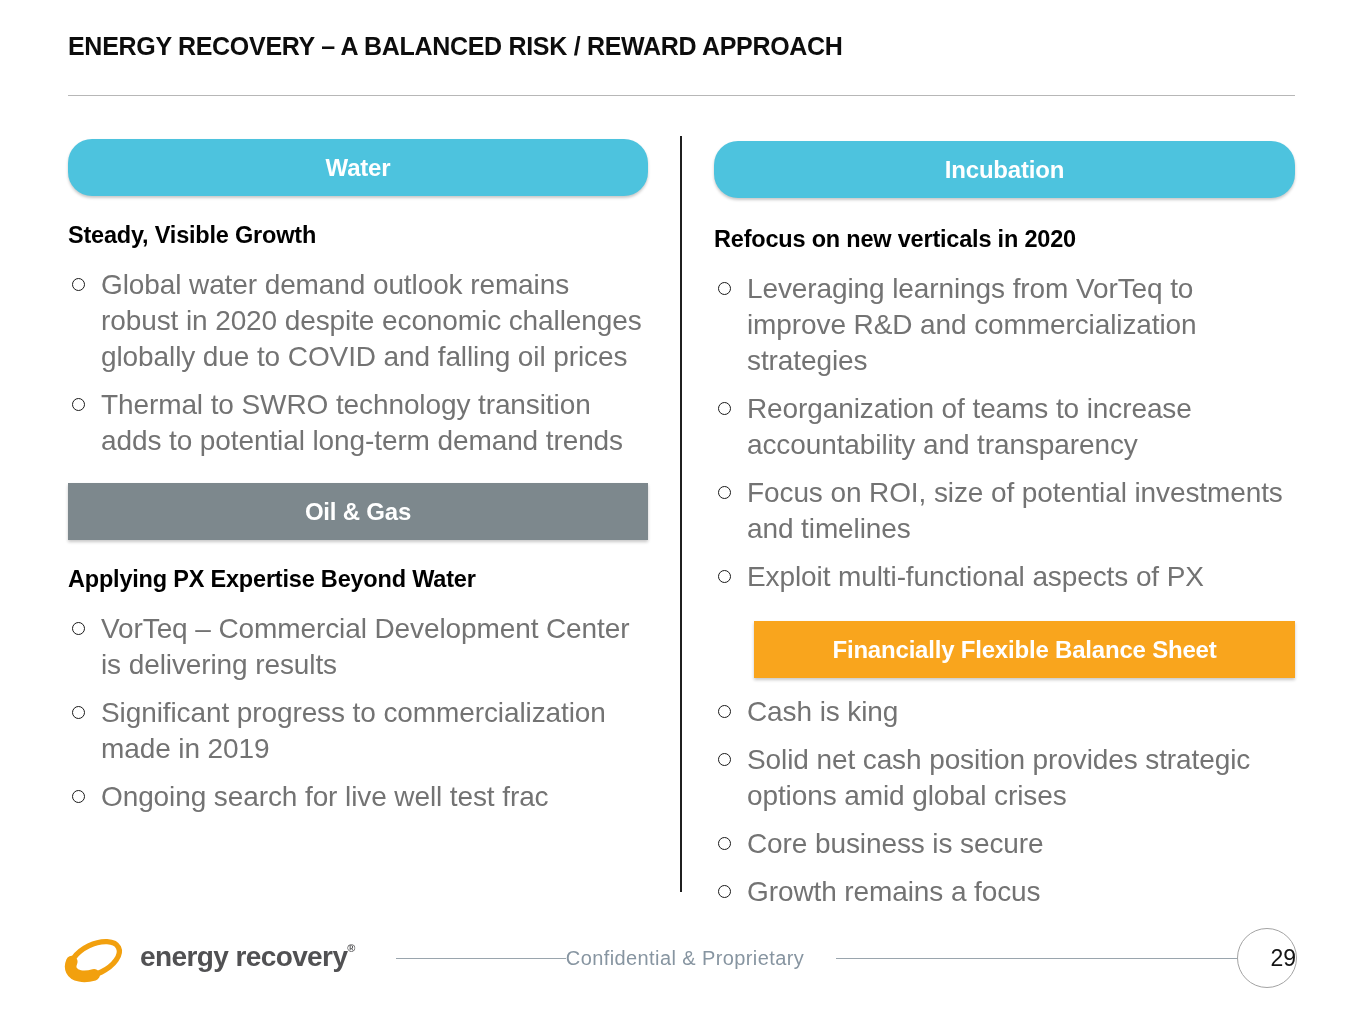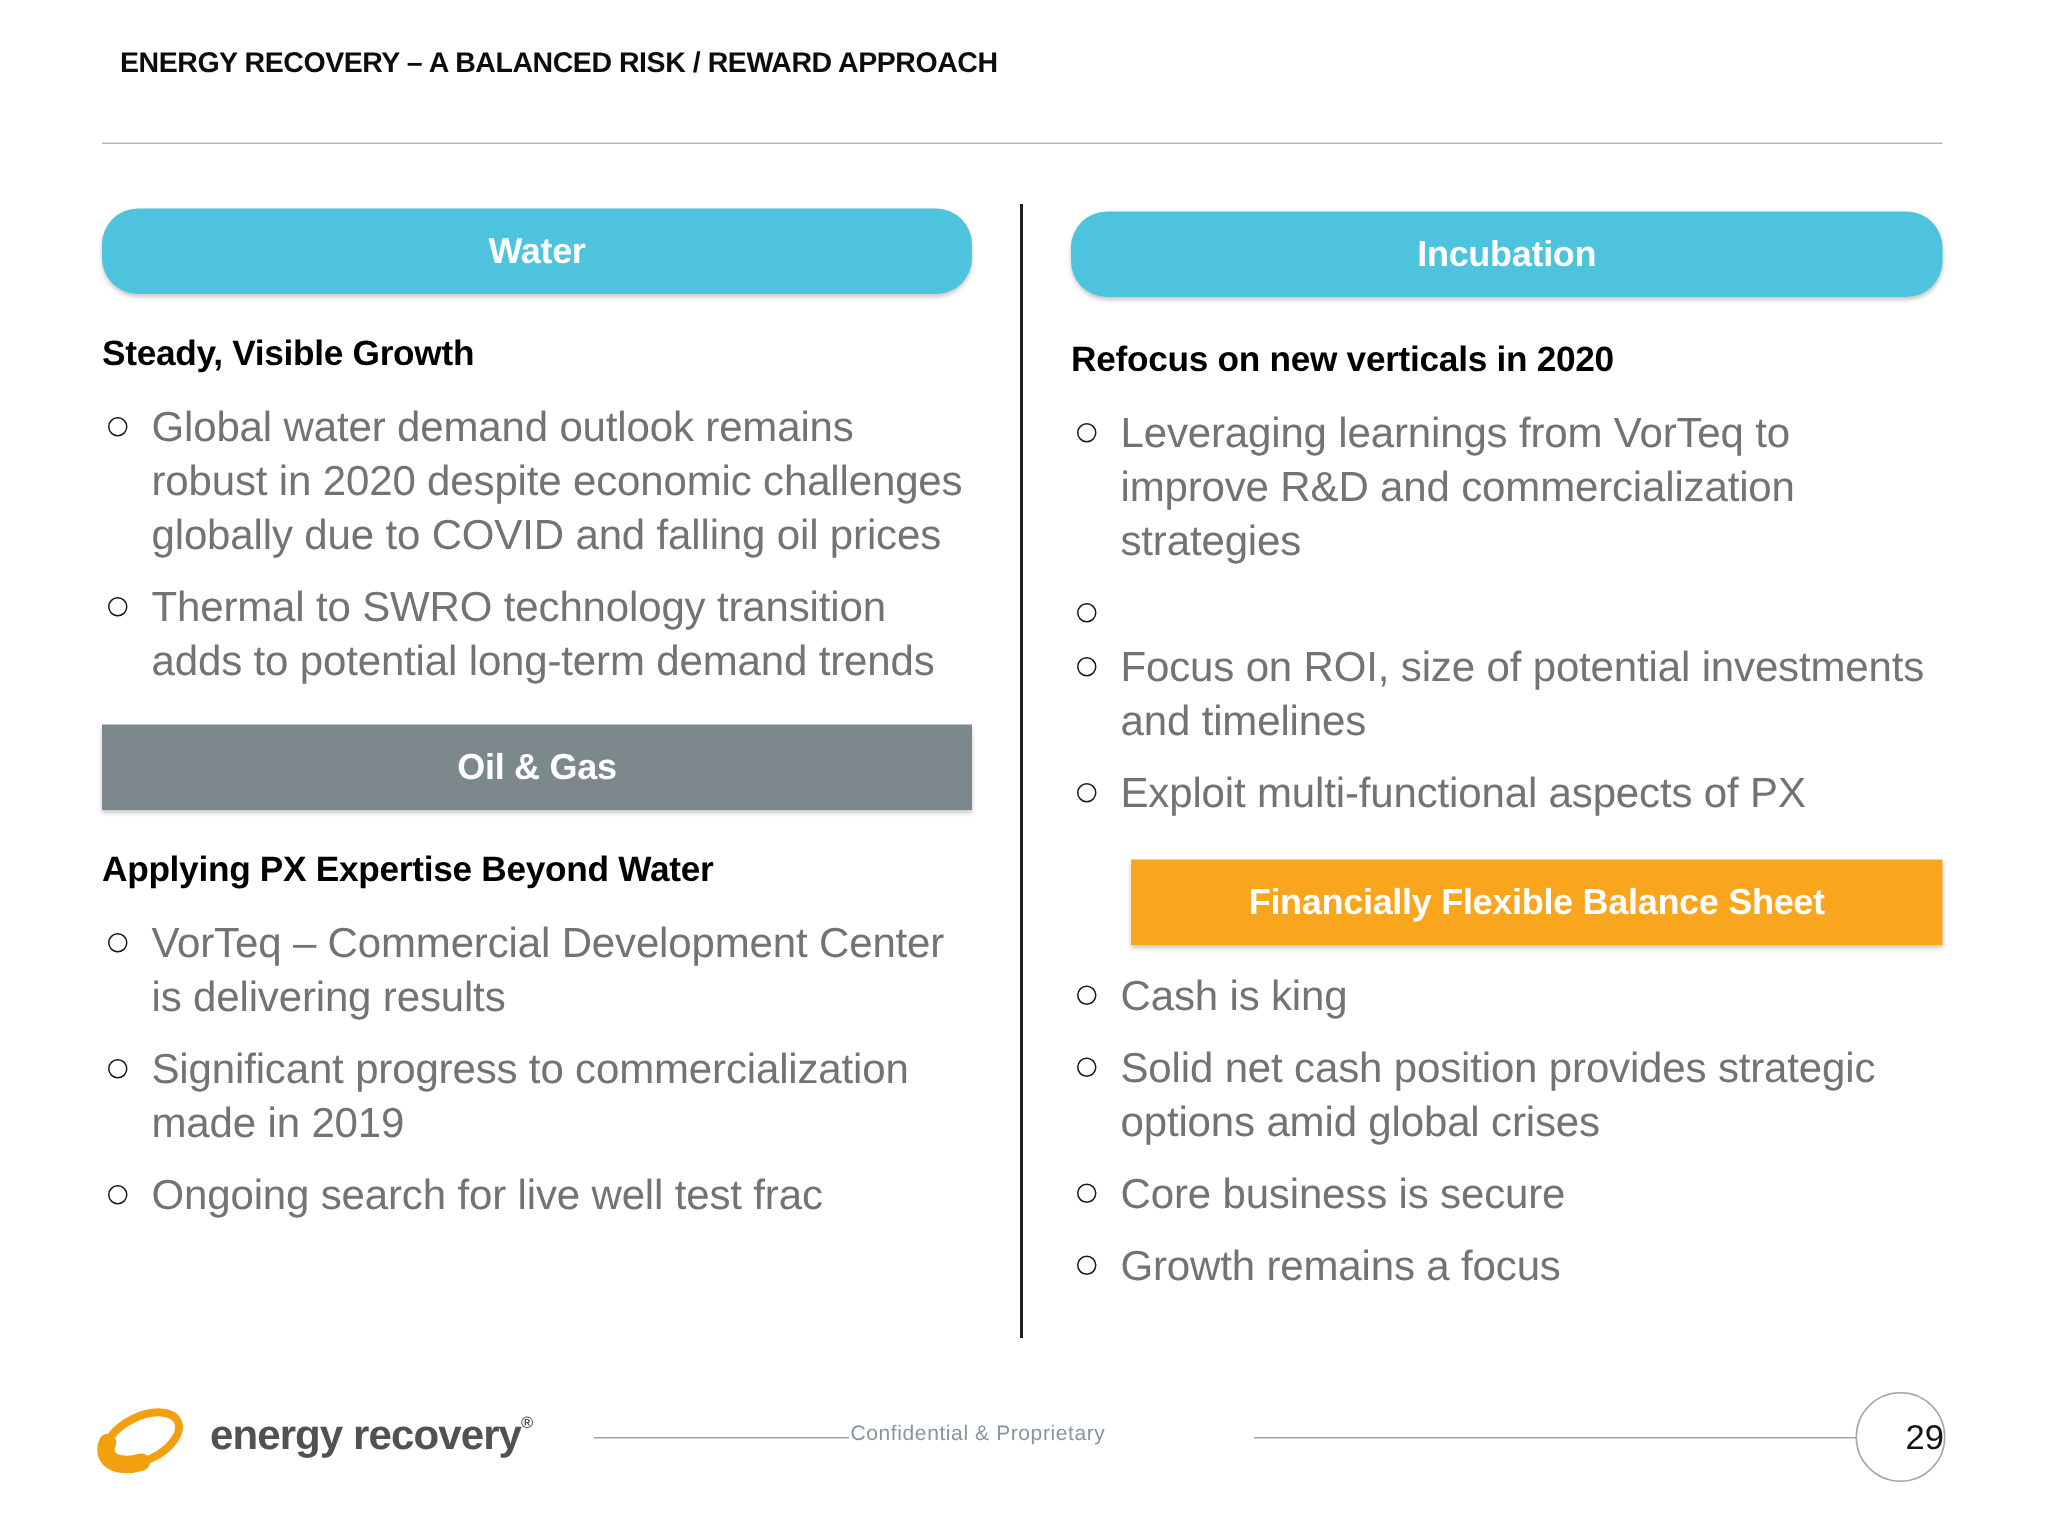--- a/index.html
+++ b/index.html
@@ -12,22 +12,22 @@
   html,body{margin:0;padding:0;background:#ffffff;}
   .slide{
     position:relative;
     width:1365px;height:1024px;
     background:#ffffff;
     font-family:"Liberation Sans", sans-serif;
     color:var(--ink);
     overflow:hidden;
   }
   .slide-title{
-    position:absolute;left:80px;top:32px;
-    font-size:19px;font-weight:700;letter-spacing:-0.3px;
+    position:absolute;left:68px;top:32px;
+    font-size:25px;font-weight:700;letter-spacing:-0.3px;
     color:#0d0d0d;margin:0;
   }
   .title-rule{
     position:absolute;left:68px;top:95px;width:1227px;height:1px;
     background:#b7b7b7;
   }
   .col{position:absolute;top:139px;}
   .col-left{left:68px;width:580px;}
   .col-right{left:714px;top:141px;width:581px;}
   .v-divider{
@@ -70,22 +70,22 @@
     display:flex;align-items:center;gap:14px;
   }
   .logo-text{
     font-size:28px;font-weight:700;color:#515153;letter-spacing:-0.6px;
   }
   .logo-reg{font-size:11px;vertical-align:14px;font-weight:700;color:#515153;}
   .footer-line{position:absolute;height:1px;background:#9aa5ad;top:958px;}
   .footer-line.left{left:396px;width:170px;}
   .footer-line.right{left:836px;width:402px;}
   .confidential{
-    position:absolute;left:522px;top:947px;width:260px;
-    text-align:center;font-size:14px;color:var(--footer-gray);
+    position:absolute;left:555px;top:947px;width:260px;
+    text-align:center;font-size:20px;color:var(--footer-gray);
     letter-spacing:0.4px;
   }
   .page-circle{
     position:absolute;left:1237px;top:928px;width:58px;height:58px;
     border:1px solid #a3a3a3;border-radius:50%;
     display:flex;align-items:center;justify-content:flex-end;
     font-size:23px;color:#141414;background:#fff;
   }
 </style>
 </head>
@@ -140,20 +140,22 @@
     <h2 class="section-heading">Refocus on new verticals in 2020</h2>
     <ul class="bullet-list">
         <li class="bullet-item">
           <span class="bullet-marker"></span>
           <span class="bullet-text">Leveraging learnings from VorTeq to
 improve R&amp;D and commercialization
 strategies</span>
         </li>
         <li class="bullet-item">
           <span class="bullet-marker"></span>
+          <span class="bullet-text">Reorganization of teams to increase
+accountability and transparency</span>
         </li>
         <li class="bullet-item">
           <span class="bullet-marker"></span>
           <span class="bullet-text">Focus on ROI, size of potential investments
 and timelines</span>
         </li>
         <li class="bullet-item">
           <span class="bullet-marker"></span>
           <span class="bullet-text">Exploit multi-functional aspects of PX</span>
         </li>

